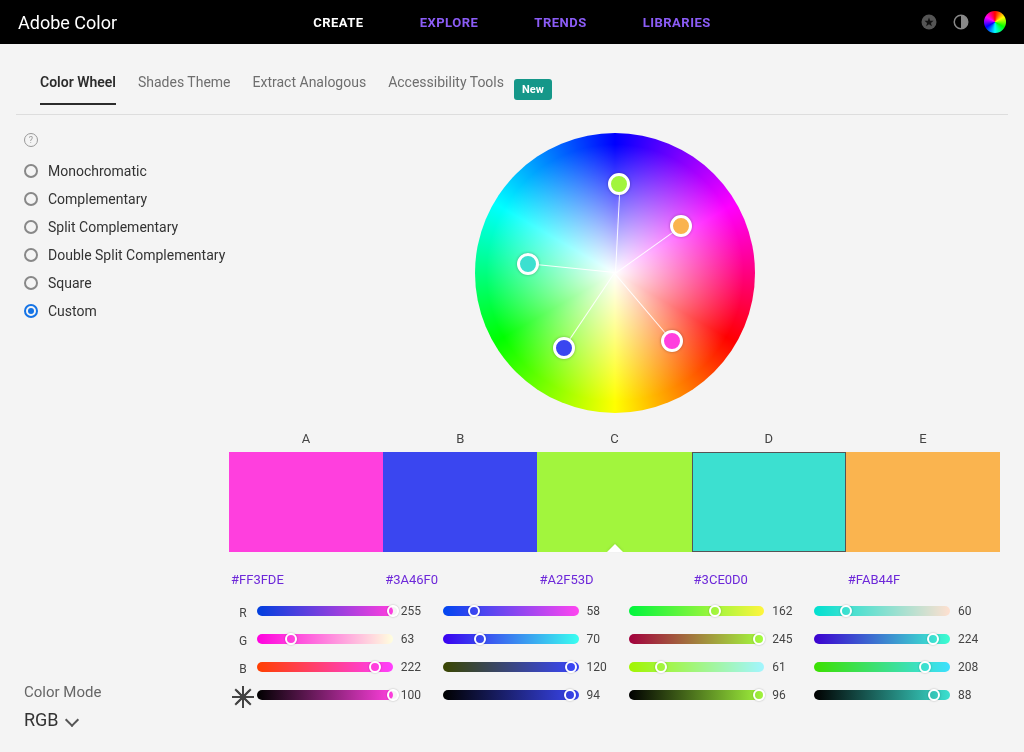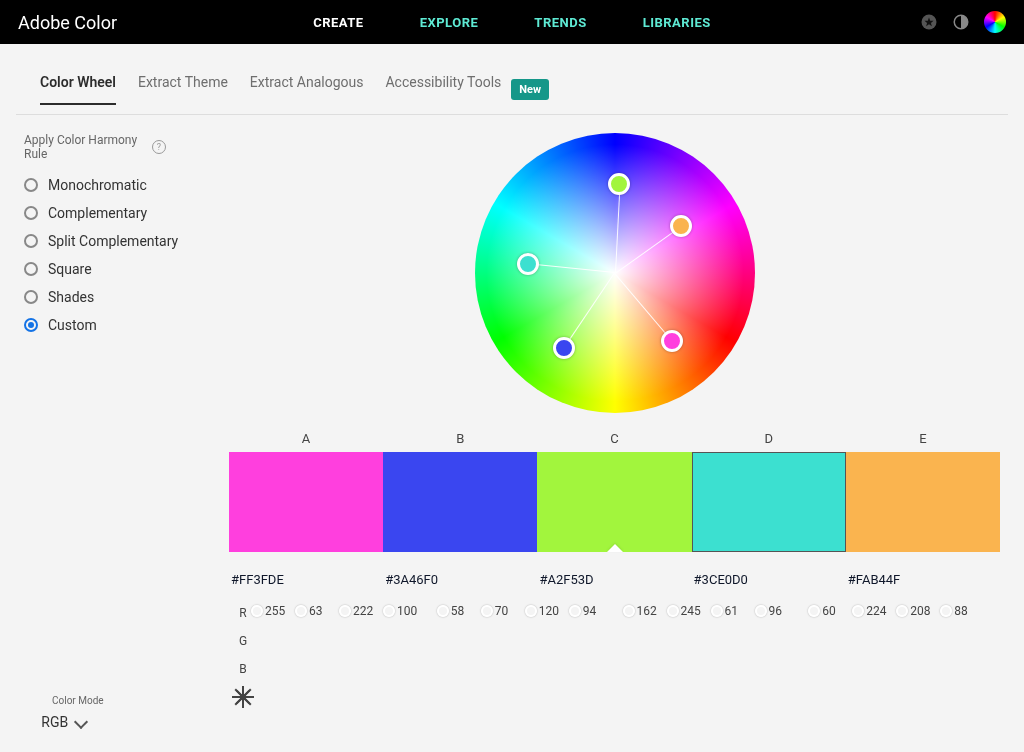--- a/index.html
+++ b/index.html
@@ -2,21 +2,21 @@
 <html><head>
 <meta charset="utf-8">
 <style>
   * { box-sizing: border-box; margin: 0; padding: 0; }
   body { font-family: -apple-system, "Segoe UI", Roboto, Helvetica, Arial, sans-serif; background: #f4f4f4; color: #333; width: 1024px; height: 752px; overflow: hidden; }
   
   
   .topbar { background: #000; height: 44px; display: flex; align-items: center; padding: 0 18px; position: relative; }
   .brand { color: #fff; font-size: 18px; font-weight: 400; }
   .topnav { position: absolute; left: 50%; transform: translateX(-50%); display: flex; gap: 56px; }
-  .topnav a { color: #5eead4; font-size: 13px; font-weight: 700; letter-spacing: 0.5px; text-decoration: none; cursor: pointer; }
+  .topnav a { color: #8b5cf6; font-size: 13px; font-weight: 700; letter-spacing: 0.5px; text-decoration: none; cursor: pointer; }
   .topnav a.active { color: #fff; }
   .topright { margin-left: auto; display: flex; align-items: center; gap: 14px; }
   .icon-circle { width: 18px; height: 18px; color: #bbb; display:flex; align-items:center; justify-content:center; }
   .avatar { width: 22px; height: 22px; border-radius: 50%; background: conic-gradient(red,yellow,lime,cyan,blue,magenta,red); }
 
   
   .subnav { display: flex; align-items: center; gap: 22px; padding: 30px 24px 10px 24px; border-bottom: 1px solid #ddd; margin: 0 16px; }
   .subtab { color: #6e6e6e; font-size: 14px; cursor: pointer; padding-bottom: 14px; position: relative; }
   .subtab.active { color: #2c2c2c; font-weight: 600; }
   .subtab.active::after { content: ""; position: absolute; left:0; right:0; bottom:-1px; height:2px; background:#2c2c2c; }
@@ -30,22 +30,22 @@
   .harmony-title { display:flex; align-items:center; gap:8px; color:#666; font-size:12px; margin-bottom:16px; }
   .help-icon { width:14px; height:14px; border:1px solid #999; border-radius:50%; font-size:9px; color:#999; display:flex; align-items:center; justify-content:center; cursor:pointer; }
 
   .harmony-list { display:flex; flex-direction:column; gap:12px; }
   .harmony-item { display:flex; align-items:center; gap:10px; font-size:14px; color:#333; cursor:pointer; }
   .radio { width:14px; height:14px; border:2px solid #888; border-radius:50%; display:flex; align-items:center; justify-content:center; flex-shrink:0; }
   .radio.sel { border-color:#1473e6; }
   .radio.sel::after { content:""; width:6px; height:6px; background:#1473e6; border-radius:50%; }
 
   .colormode { position:absolute; left:24px; bottom:22px; }
-  .colormode-label { font-size:10px; color:#666; margin-bottom:8px;margin-left:28px; }
-  .colormode-select { display:flex; align-items:center; gap:8px; font-size:14px; cursor:pointer;justify-content:center; }
+  .colormode-label { font-size:15px; color:#666; margin-bottom:8px; }
+  .colormode-select { display:flex; align-items:center; gap:8px; font-size:18px; cursor:pointer; }
   .chevron { width:10px; height:10px; border-right:2px solid #555; border-bottom:2px solid #555; transform:rotate(45deg); }
 
   
   .wheel-wrap { text-align:center; position:relative; height:290px; }
   .wheel { width:280px; height:280px; border-radius:50%; margin:0 auto; position:absolute; left:50%; top:0; transform:translateX(-50%);
     background:
       radial-gradient(circle, #fff 0%, rgba(255,255,255,0) 65%),
       conic-gradient(from 90deg, #ff0080, #ff0000, #ff8000, #ffff00, #80ff00, #00ff00, #00ff80, #00ffff, #0080ff, #0000ff, #8000ff, #ff00ff, #ff0080);
   }
   .handle { position:absolute; width:22px; height:22px; border:3px solid #fff; border-radius:50%; transform:translate(-50%,-50%); box-shadow:0 0 3px rgba(0,0,0,0.3); cursor:grab; }
@@ -54,28 +54,28 @@
   
   .swatches-area { padding-left:0; }
   .swatch-labels { display:flex; }
   .swatch-labels div { flex:1; text-align:center; font-size:13px; color:#444; padding:8px 0 6px; }
   .swatches { display:flex; height:100px; }
   .swatch { flex:1; cursor:pointer; position:relative; }
   .swatch.selected { outline:1px solid #555; outline-offset:-1px; z-index:1; }
   .swatch.baseptr::after { content:""; position:absolute; bottom:0; left:50%; transform:translateX(-50%); width:0; height:0; border-left:8px solid transparent; border-right:8px solid transparent; border-bottom:8px solid #fff; filter:drop-shadow(0 -1px 1px rgba(0,0,0,0.1)); }
 
   .hexrow { display:flex; margin-top:20px; }
-  .hexrow div { flex:1; font-size:13px; color:#0f172a; padding-left:2px; }
+  .hexrow div { flex:1; font-size:13px; color:#6d28d9; padding-left:2px; }
 
   
   .channel-grid { display:flex; margin-top:14px; gap:0; }
   .channel-labels-col { width:28px; display:flex; flex-direction:column; gap:8px; align-items:center; justify-content:flex-start; padding-top:2px; }
   .channel-labels-col span { height:20px; font-size:12px; color:#444; display:flex; align-items:center; }
   .channel-cols { flex:1; display:flex; }
-  .channel-col { flex:1; display:flex; flex-direction:row; gap:8px; padding-right:14px; }
+  .channel-col { flex:1; display:flex; flex-direction:column; gap:8px; padding-right:14px; }
   .slider-row { display:flex; align-items:center; gap:8px; height:20px; }
   .slider { flex:1; height:10px; border-radius:5px; position:relative; cursor:pointer; }
   .slider .thumb { position:absolute; top:50%; width:12px; height:12px; border:2px solid #fff; border-radius:50%; background:transparent; transform:translate(-50%,-50%); box-shadow:0 0 2px rgba(0,0,0,0.3); }
   .sval { width:28px; font-size:12px; color:#444; text-align:left; }
   .bright-icon { width:18px; height:18px; position:relative; }
   .bright-icon::before { content:""; position:absolute; left:50%; top:50%; width:6px; height:6px; background:#444; border-radius:50%; transform:translate(-50%,-50%); }
   .ray { position:absolute; left:50%; top:50%; width:2px; height:5px; background:#444; transform-origin:50% 9px; }
 </style>
 </head>
 <body>
@@ -100,53 +100,52 @@
           <circle cx="12" cy="12" r="9" fill="none" stroke="#888" stroke-width="2"></circle>
           <path d="M12 3a9 9 0 010 18z" fill="#888"></path>
         </svg>
     </span>
     <div class="avatar"></div>
   </div>
 </div>
 
 <div class="subnav">
   <span class="subtab active">Color Wheel</span>
-  <span class="subtab">Extract Theme</span>
+  <span class="subtab">Shades Theme</span>
   <span class="subtab">Extract Analogous</span>
   <span class="subtab">Accessibility Tools</span>
   <span class="badge-new">New</span>
 </div>
 
 <div class="main">
 
   <div class="leftcol">
     <div class="harmony-title">
-      <span style="max-width:120px;">Apply Color Harmony Rule</span>
       <span class="help-icon">?</span>
     </div>
     <div class="harmony-list" id="harmony-list">
         <div class="harmony-item">
           <span class="radio "></span>
           <span>Monochromatic</span>
         </div>
         <div class="harmony-item">
           <span class="radio "></span>
           <span>Complementary</span>
         </div>
         <div class="harmony-item">
           <span class="radio "></span>
           <span>Split Complementary</span>
         </div>
         <div class="harmony-item">
           <span class="radio "></span>
+          <span>Double Split Complementary</span>
+        </div>
+        <div class="harmony-item">
+          <span class="radio "></span>
           <span>Square</span>
-        </div>
-        <div class="harmony-item">
-          <span class="radio "></span>
-          <span>Shades</span>
         </div>
         <div class="harmony-item">
           <span class="radio sel"></span>
           <span>Custom</span>
         </div>
       </div>
   </div>
 
   <div class="rightcol">
     <div class="wheel-wrap">

